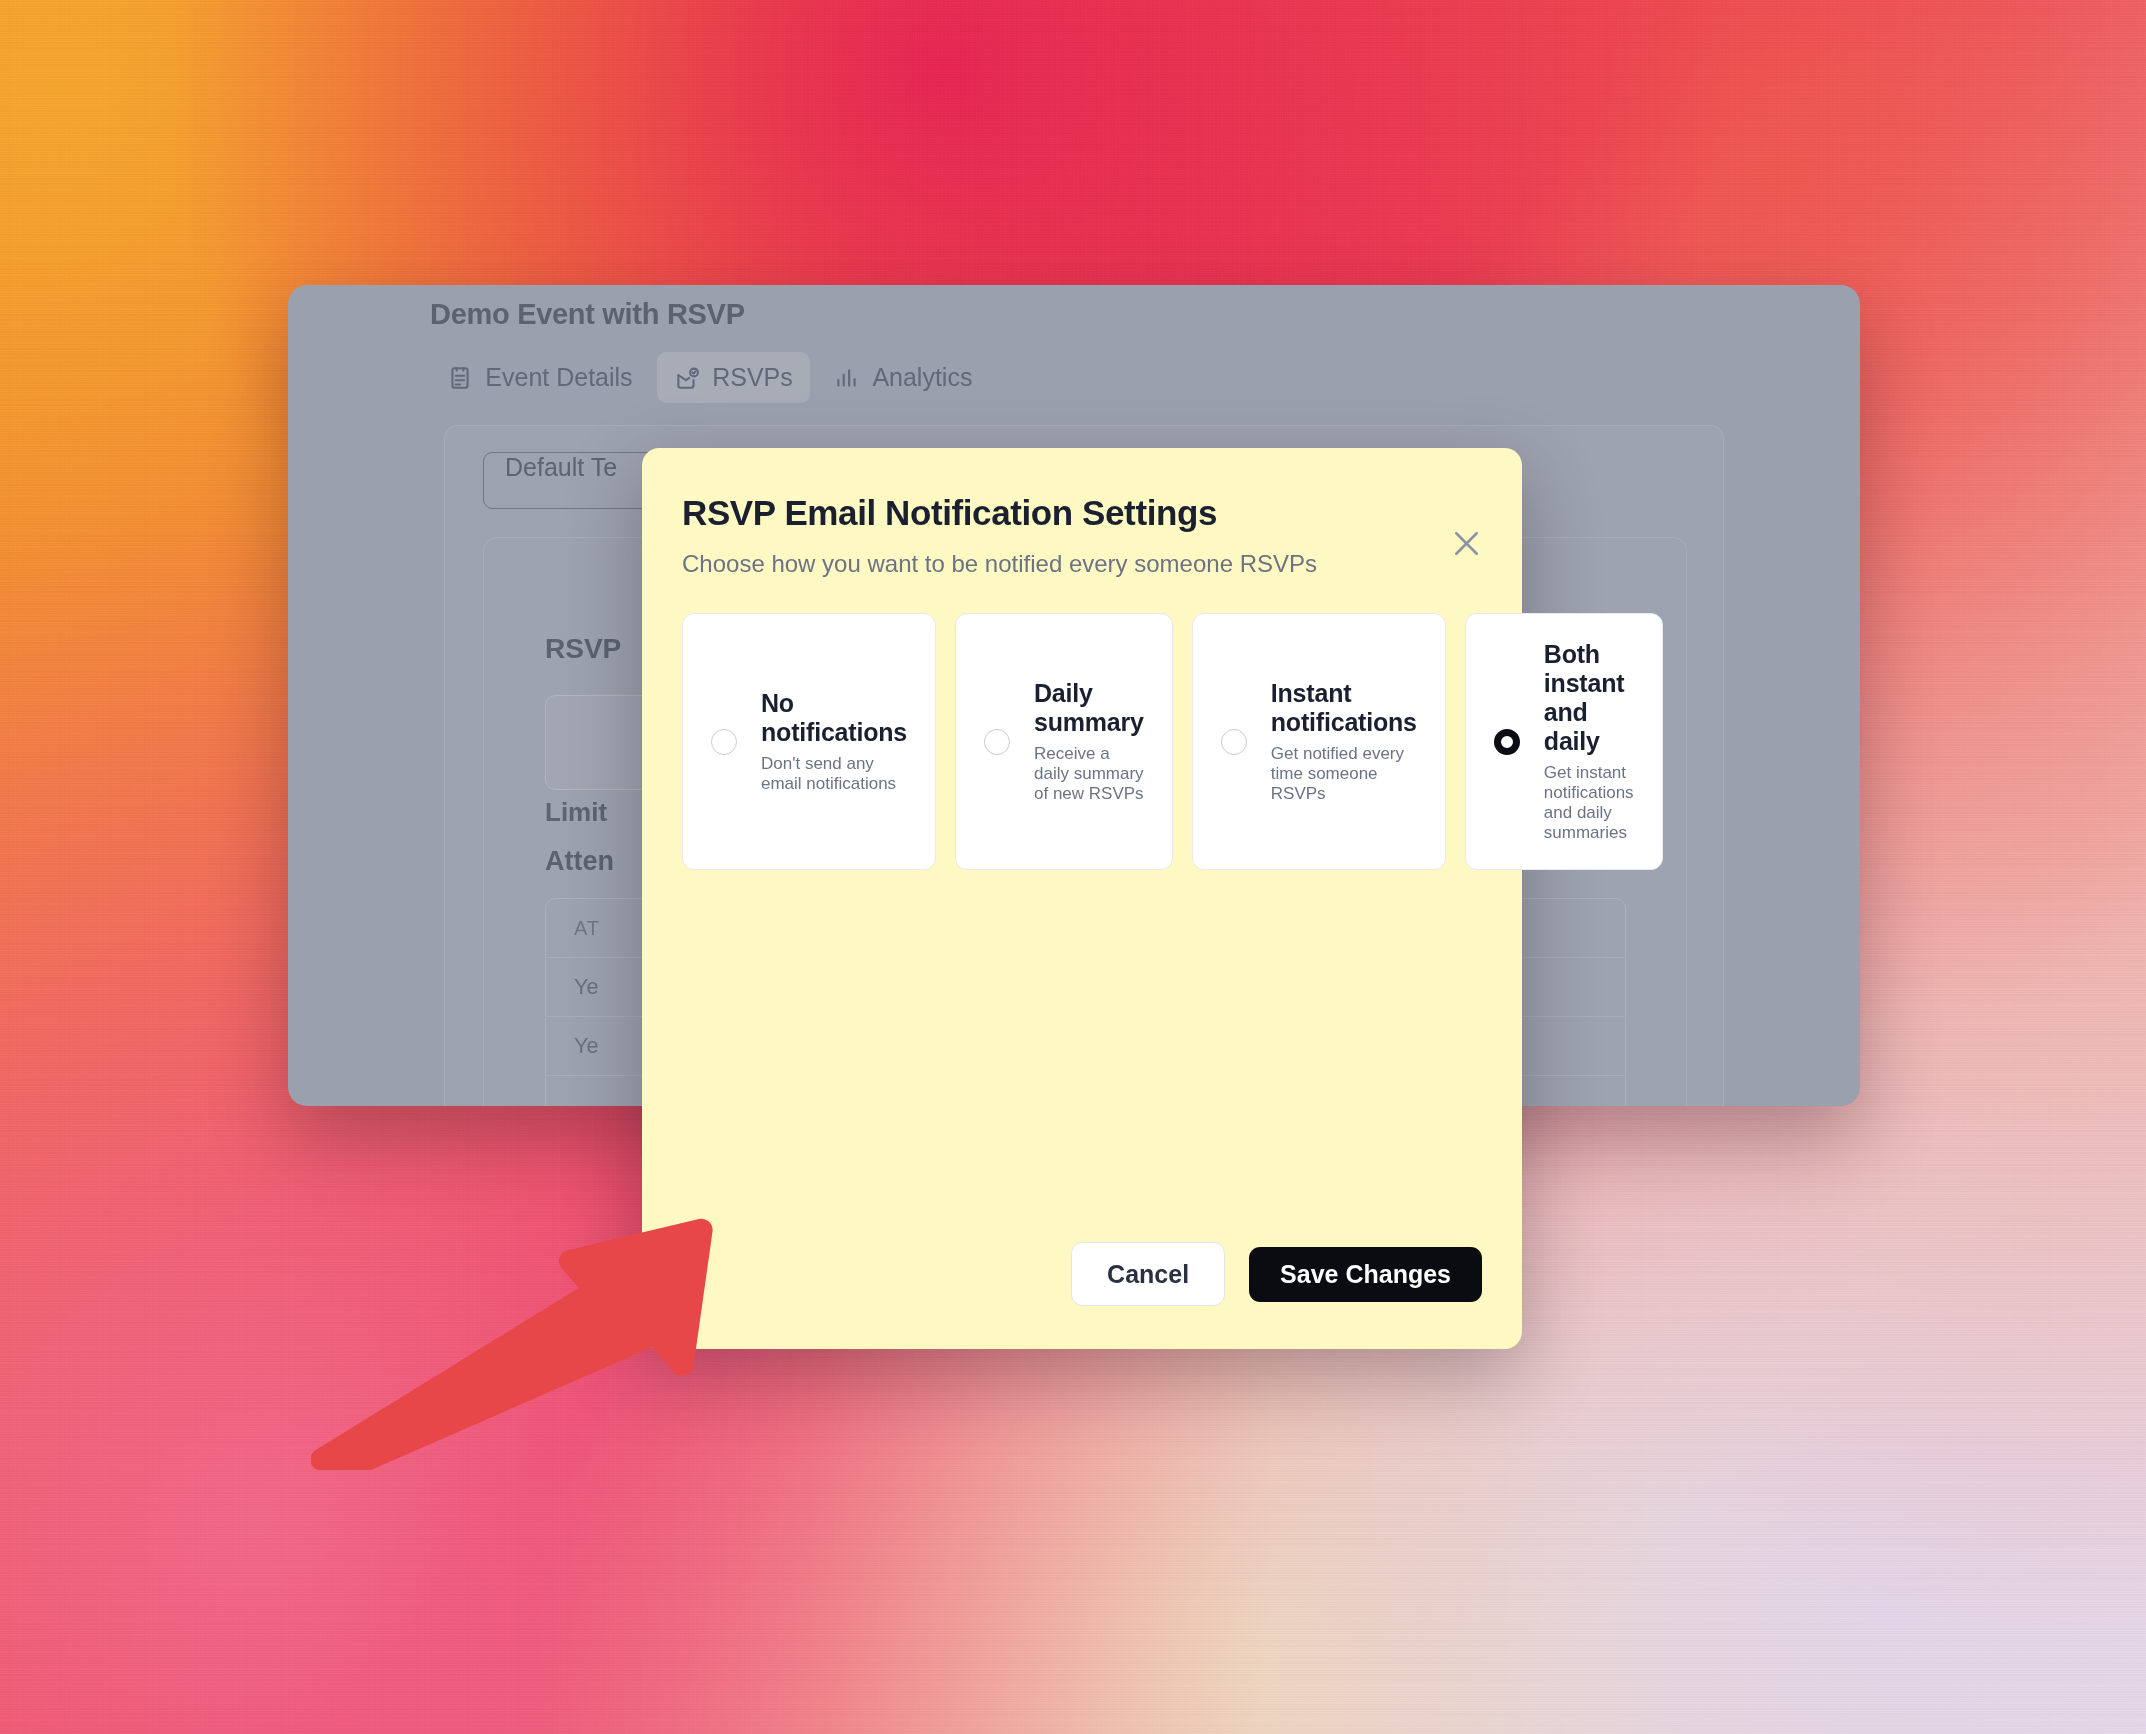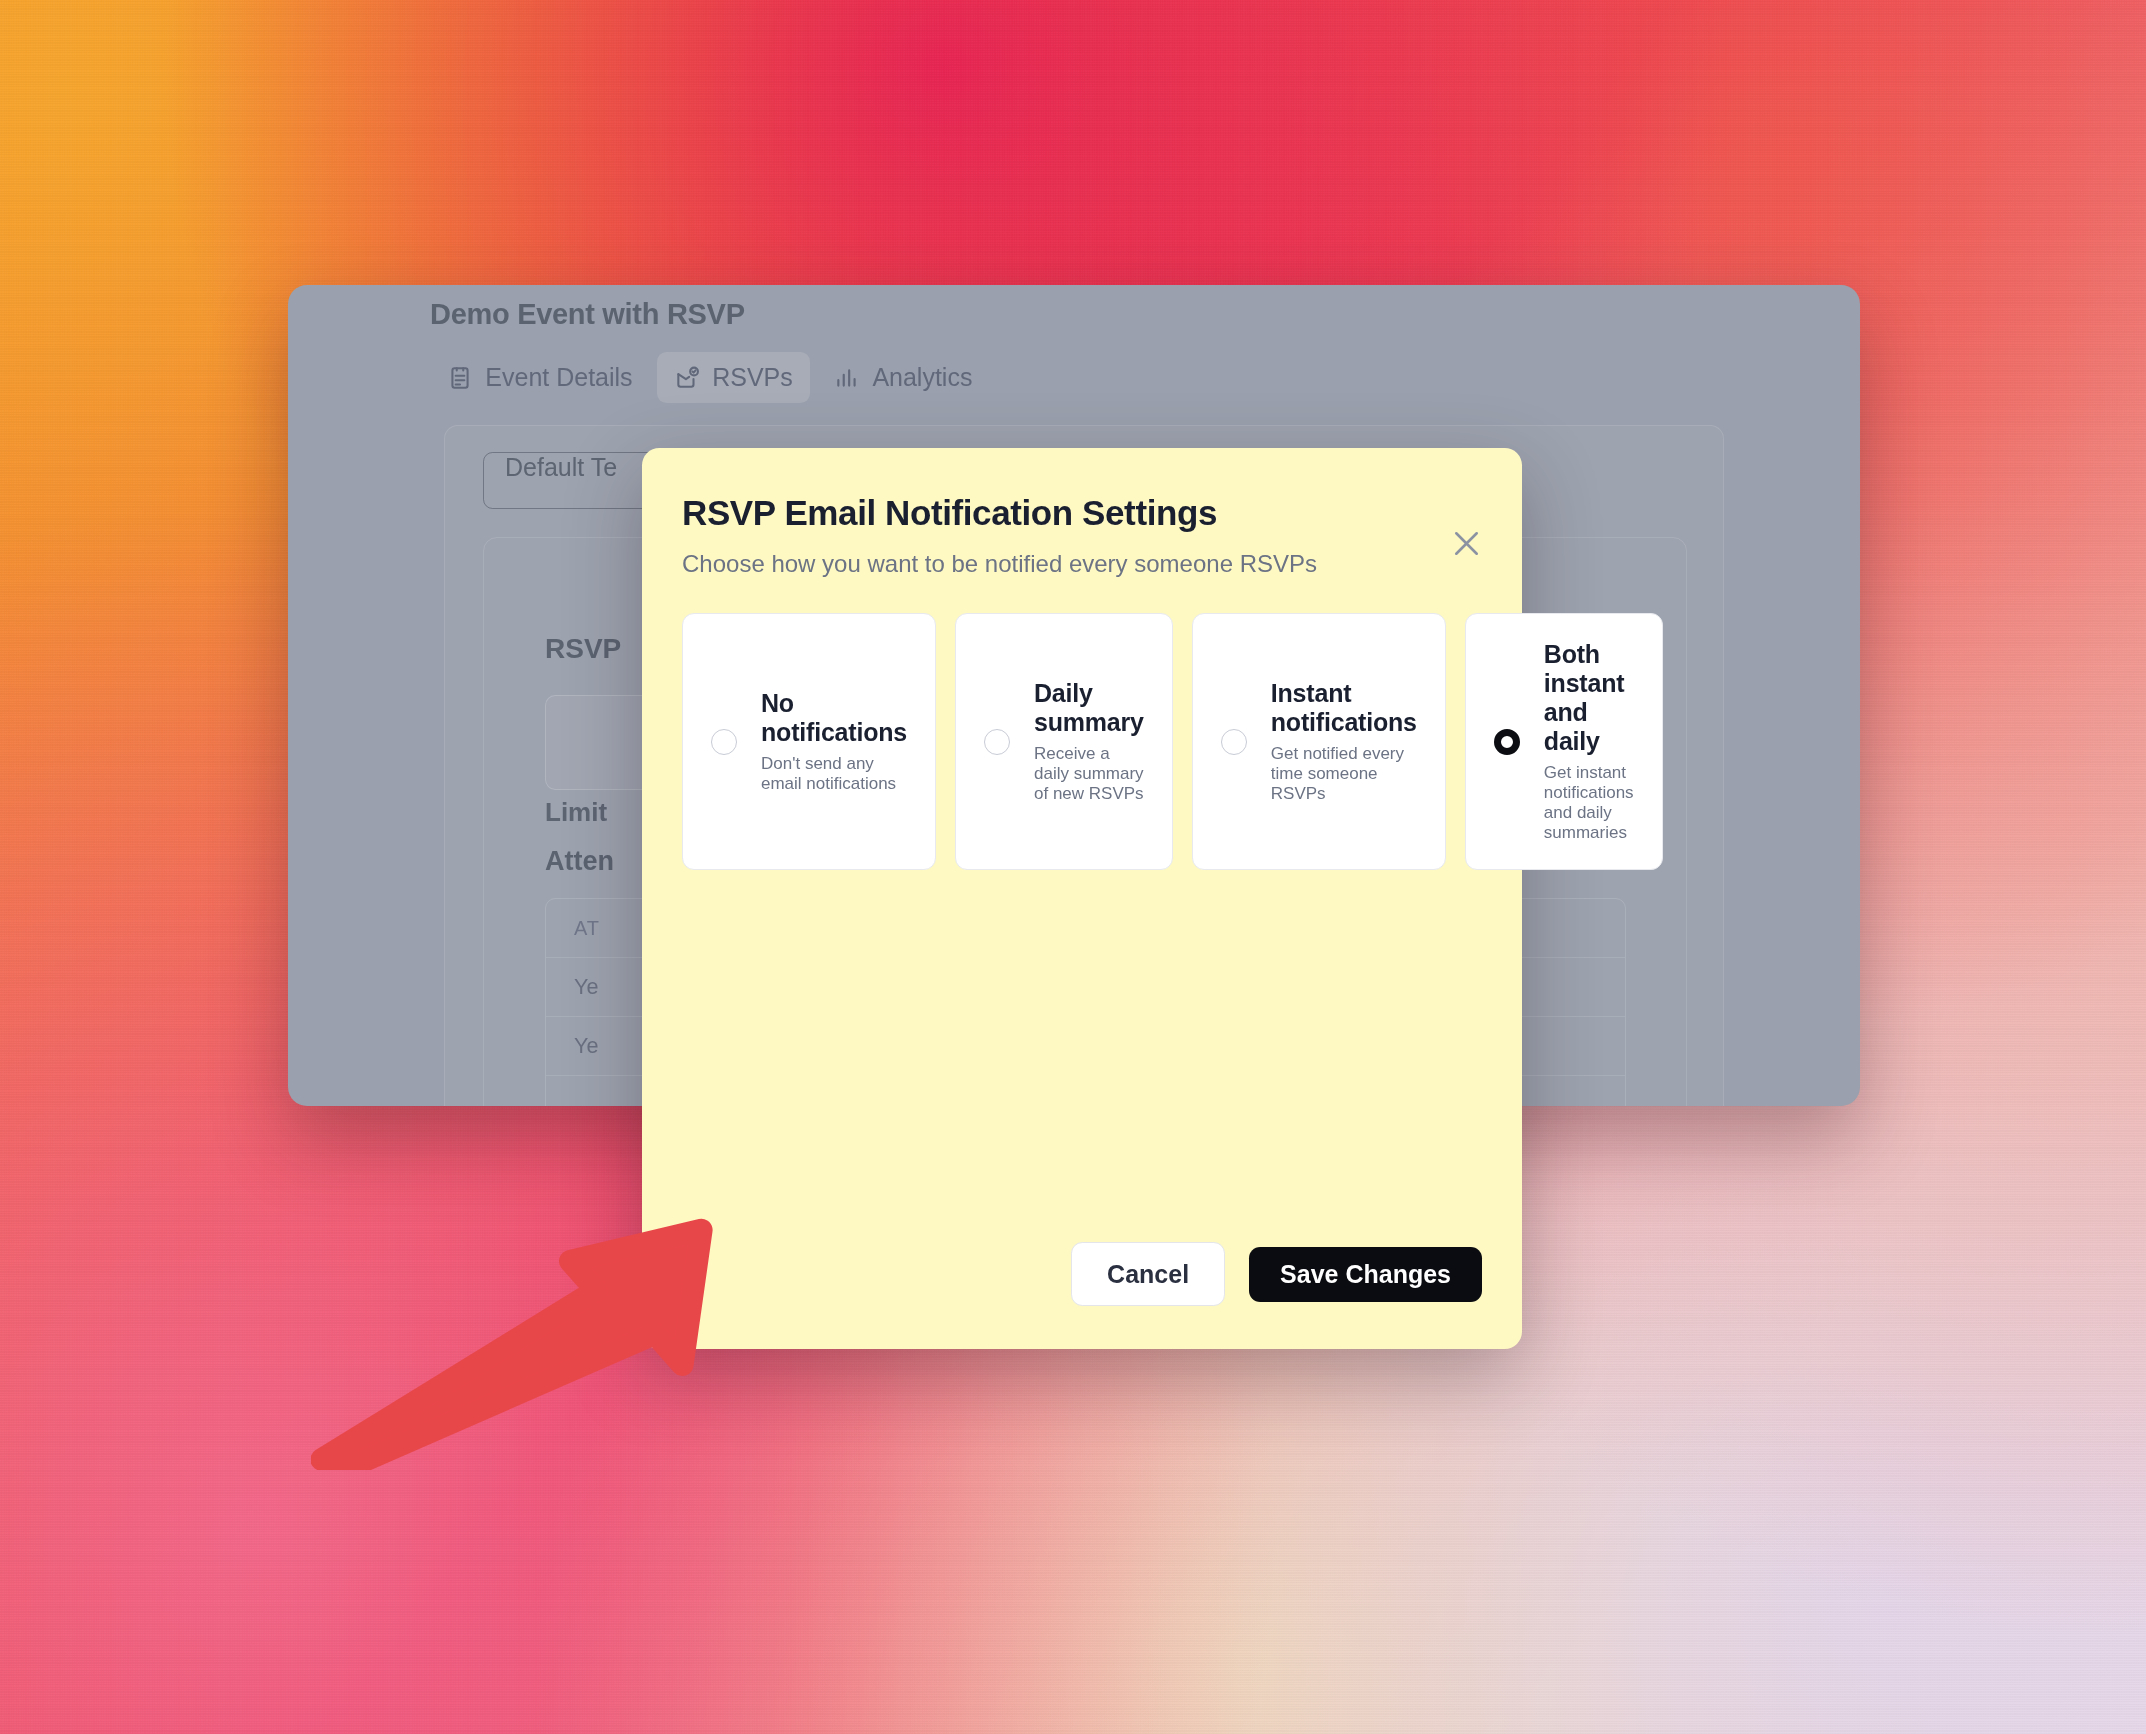--- a/index.html
+++ b/index.html
@@ -58,21 +58,21 @@
     left: 142px; top: 67px;
     display: flex; align-items: center; gap: 7px;
   }
   .tab {
     display: flex; align-items: center; gap: 12px;
     padding: 11.2px 17.3px;
     border-radius: 9.5px;
     font-size: 25px; font-weight: 500;
     color: #61687a;
   }
-  .tab.active { background: rgba(255,255,255,.13); }
+  .tab.active { background: rgba(255,255,255,.13); align-items: flex-end; }
   .tab svg { display: block; }
 
   
   #content-card {
     position: absolute;
     left: 156px; top: 140px;
     width: 1280px; height: 960px;
     border: 1.7px solid rgba(255,255,255,.10);
     border-radius: 14px;
     background: rgba(255,255,255,.035);

